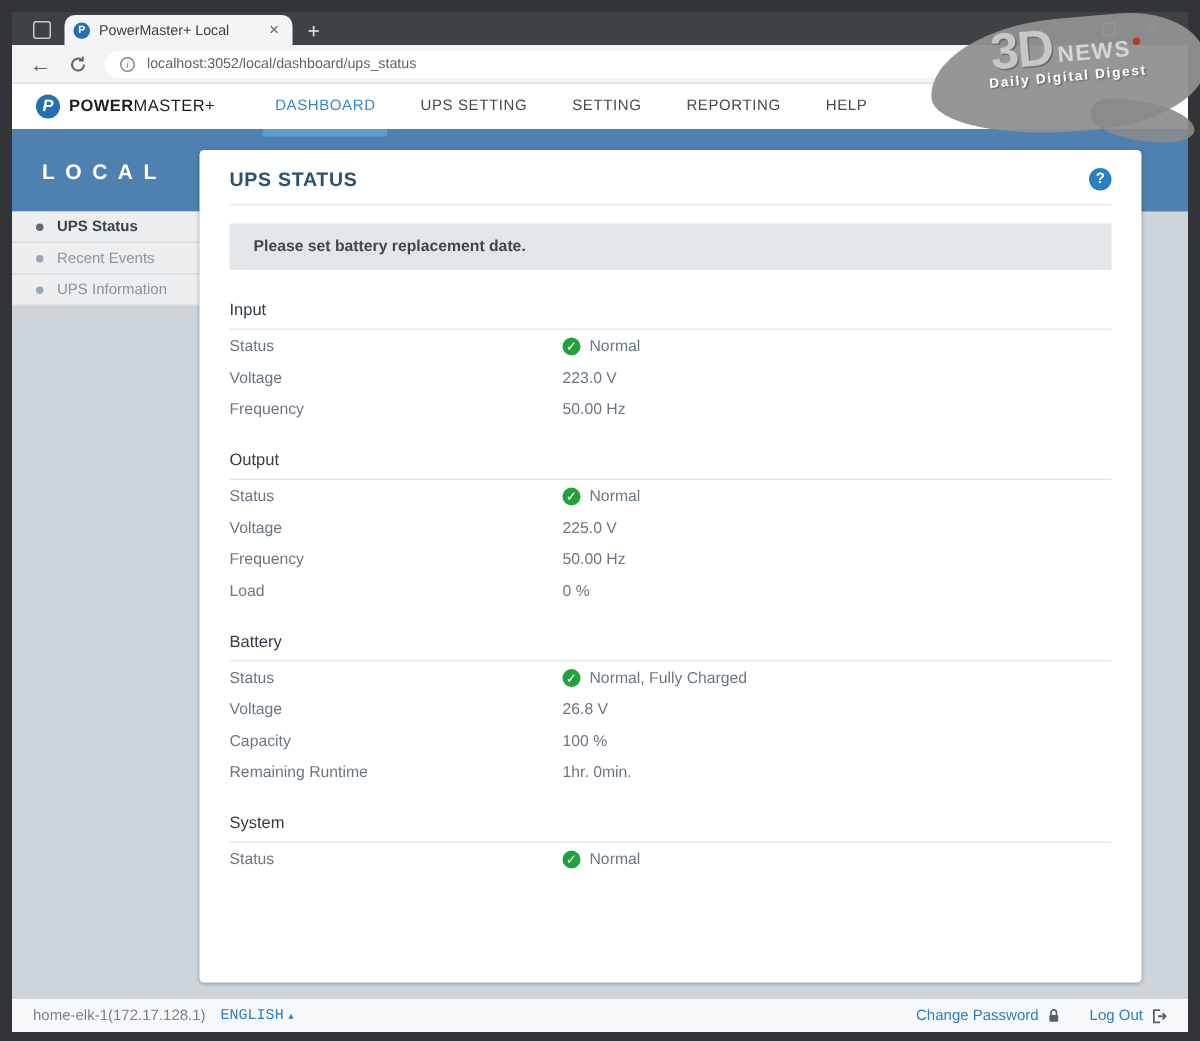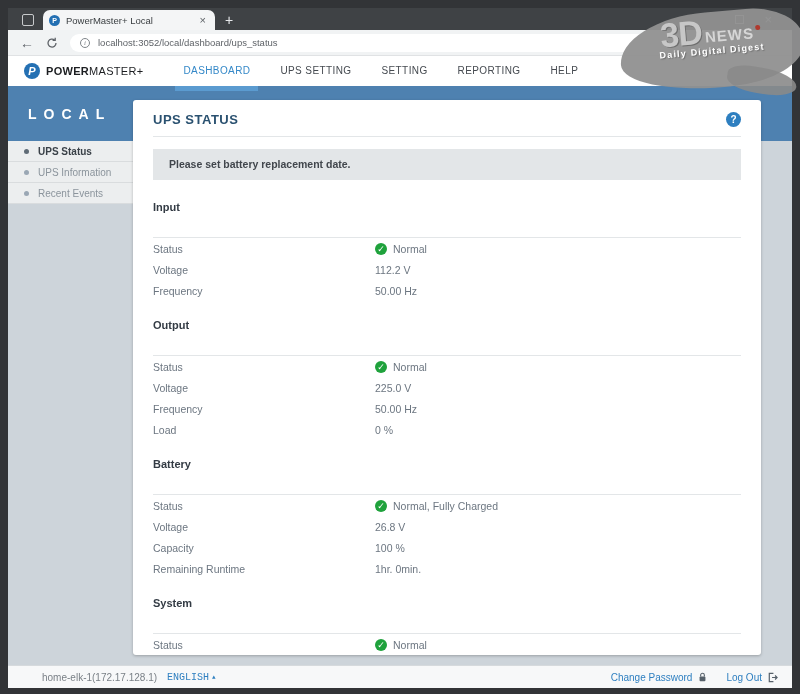--- a/index.html
+++ b/index.html
@@ -2,21 +2,21 @@
 <html><head>
 <meta charset="utf-8">
 <style>
   * { margin:0; padding:0; box-sizing:border-box; }
   body { font-family:"Liberation Sans", sans-serif; background:#222; }
   .screen{ position:relative; width:800px; height:694px; background:#323437; overflow:hidden; }
 
   
   .titlebar{ position:absolute; left:8px; right:8px; top:8px; height:22px; background:#3f4245; display:flex; align-items:flex-end; }
   .tab-actions{ width:12px; height:12px; border:1.5px solid #c8cacc; border-radius:2px; margin:0 9px 4px 14px; }
-  .tab{ position:relative; width:172px; height:20px; background:#f4f5f6; border-radius:7px 7px 0 0; display:flex; align-items:center; padding:0 6px; }
+  .tab{ position:relative; width:152px; height:20px; background:#f4f5f6; border-radius:7px 7px 0 0; display:flex; align-items:center; padding:0 6px; }
   .favicon{ width:11px; height:11px; border-radius:50%; background:#2470b3; color:#fff; font-size:7px; font-weight:bold; text-align:center; line-height:11px; flex:0 0 auto; }
   .tab-title{ font-size:9.5px; color:#3c4043; margin-left:6px; white-space:nowrap; overflow:hidden; flex:1; }
   .tab-close{ font-size:11px; color:#5f6368; padding:0 3px; cursor:default; }
   .new-tab{ color:#e8eaed; font-size:14px; margin:0 0 3px 10px; line-height:14px; }
   .win-controls{ position:absolute; right:8px; top:0; height:22px; display:flex; align-items:center; gap:20px; padding-right:12px; }
   .win-max{ width:9px; height:9px; border:1px solid #d0d2d4; }
   .win-close{ color:#d0d2d4; font-size:13px; line-height:13px; }
 
   .urlbar{ position:absolute; left:8px; right:8px; top:30px; height:26px; background:#f1f3f4; display:flex; align-items:center; border-bottom:1px solid #e0e2e4; }
   .nav-btn{ color:#5f6368; font-size:14px; margin-left:12px; }
@@ -48,29 +48,29 @@
 
   
   .card{ position:absolute; left:125px; top:14px; width:628px; height:555px; background:#fff; border-radius:3px; box-shadow:0 1px 3px rgba(0,0,0,.25); padding:12px 20px; z-index:3; overflow:hidden; }
   .card-head{ display:flex; justify-content:space-between; align-items:center; padding-bottom:9px; border-bottom:1px solid #e3e6e8; }
   .card-title{ font-size:13px; font-weight:bold; color:#2a5170; letter-spacing:.5px; }
   .help-icon{ width:15px; height:15px; border-radius:50%; background:#2e7fc0; color:#fff; font-size:10px; font-weight:bold; text-align:center; line-height:15px; }
   .notice{ margin-top:12px; background:#e3e6e8; padding:8px 16px; }
   .notice div{ font-size:10.5px; font-weight:bold; color:#41464c; line-height:15px; }
   .sections{ margin-top:16px; }
   .section{ margin-bottom:13px; }
-  .section-title{ font-size:11px; font-weight:bold; color:#333b44; padding:5px 0 24px; border-bottom:1px solid #e3e6e8; }
+  .section-title{ font-size:11px; font-weight:normal; color:#333b44; padding:5px 0 6px; border-bottom:1px solid #e3e6e8; }
   .row{ display:flex; align-items:center; height:21px; font-size:10.5px; color:#6c7681; }
   .row-label{ width:222px; flex:0 0 auto; }
   .row-value{ display:flex; align-items:center; }
   .check-icon{ width:12px; height:12px; border-radius:50%; background:#1fa23c; color:#fff; font-size:9px; line-height:12px; text-align:center; margin-right:6px; flex:0 0 auto; }
 
   
   .footer{ position:absolute; left:8px; right:8px; bottom:6px; height:23px; background:#f7f8f9; border-top:1px solid #d6dadd; display:flex; justify-content:space-between; align-items:center; padding:0 14px; font-size:10px; }
-  .footer-left{ display:flex; align-items:center; gap:10px;margin-left:20px; }
+  .footer-left{ display:flex; align-items:center; gap:10px; }
   .host{ color:#7a8087; }
   .lang{ color:#2e7fc0; display:flex; align-items:center; gap:3px;font-family:Liberation Mono, monospace; }
   .lang .caret{ font-size:6px; color:#2e7fc0; }
   .footer-right{ display:flex; align-items:center; gap:18px; }
   .flink{ color:#2e7fc0; display:flex; gap:5px; }
 
   
   .watermark{ position:absolute; top:12px; right:-4px; width:184px; height:76px; z-index:50; transform:rotate(-5deg); pointer-events:none; }
   .wm-blob{ position:absolute; inset:0; background:#909090; opacity:.95; border-radius:48% 30% 42% 55% / 60% 45% 50% 40%; }
   .wm-blob2{ position:absolute; right:10px; bottom:-10px; width:70px; height:26px; background:#8a8a8a; opacity:.9; border-radius:40% 60% 50% 50%; transform:rotate(14deg); }
@@ -132,25 +132,25 @@
     <div class="band">
       <div class="band-title">LOCAL</div>
     </div>
     <div class="side-menu">
         <div class="side-item active">
           <span class="bullet"></span>
           <span>UPS Status</span>
         </div>
         <div class="side-item">
           <span class="bullet"></span>
-          <span>UPS Information</span>
+          <span>Recent Events</span>
         </div>
         <div class="side-item">
           <span class="bullet"></span>
-          <span>Recent Events</span>
+          <span>UPS Information</span>
         </div>
       </div>
 
     <div class="card">
       <div class="card-head">
         <span class="card-title">UPS STATUS</span>
         <span class="help-icon">?</span>
       </div>
       <div class="notice">
         <div>Please set battery replacement date.</div>
@@ -161,21 +161,21 @@
             <div class="row">
               <span class="row-label">Status</span>
               <span class="row-value">
                 <span class="check-icon">✓</span>
                 <span>Normal</span>
               </span>
             </div>
             <div class="row">
               <span class="row-label">Voltage</span>
               <span class="row-value">
-                <span>112.2 V</span>
+                <span>223.0 V</span>
               </span>
             </div>
             <div class="row">
               <span class="row-label">Frequency</span>
               <span class="row-value">
                 <span>50.00 Hz</span>
               </span>
             </div>
           </div>
           <div class="section">

